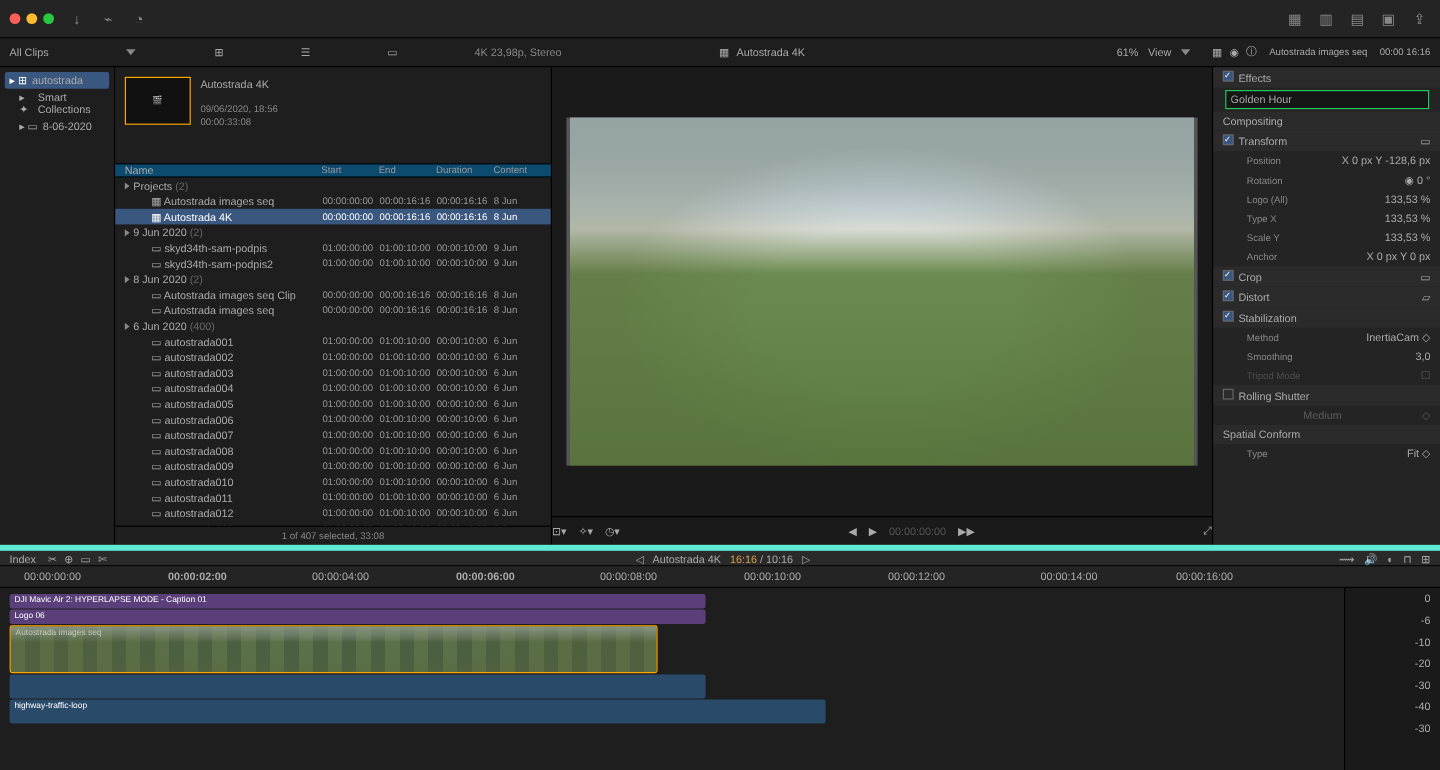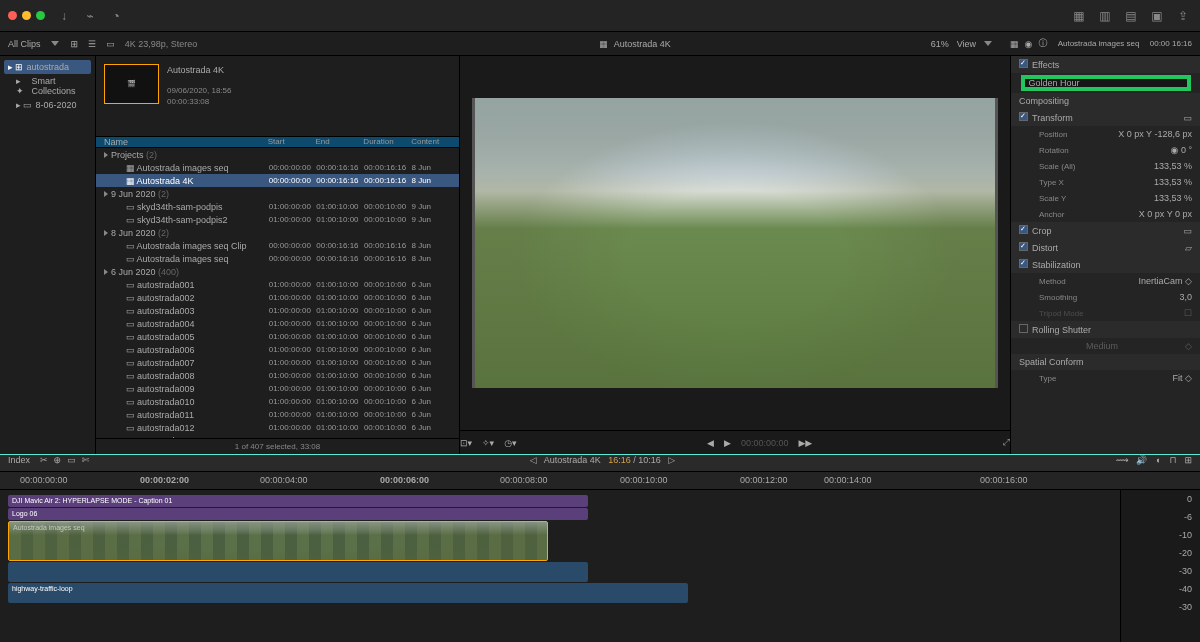--- a/index.html
+++ b/index.html
@@ -5,21 +5,21 @@
 *{margin:0;padding:0;box-sizing:border-box;font-family:-apple-system,"Helvetica Neue",Arial,sans-serif;font-size:9px;color:#aaa;user-select:none}
 body{background:#1a1a1a;width:1200px;height:642px;overflow:hidden;display:flex;flex-direction:column}
 .toolbar{height:32px;background:#242424;display:flex;align-items:center;padding:0 8px;border-bottom:1px solid #000}
 .traffic{display:flex;gap:5px;margin-right:10px}
 .dot{width:9px;height:9px;border-radius:50%}
 .r{background:#ff5f57}.y{background:#febc2e}.g{background:#28c840}
 .tb-icons{display:flex;gap:8px;align-items:center}
 .tb-ico{width:18px;height:18px;display:flex;align-items:center;justify-content:center;color:#888;font-size:12px}
 .tb-spacer{flex:1}
 .viewer-bar{height:24px;background:#1e1e1e;display:flex;align-items:center;padding:0 8px;font-size:9px;border-bottom:1px solid #000}
-.vb-left{width:460px;display:flex;justify-content:flex-start;align-items:center;gap:10px}
+.vb-left{width:460px;display:flex;justify-content:space-between;align-items:center;gap:10px}
 .vb-center{flex:1;display:flex;justify-content:center;align-items:center;gap:6px}
 .vb-right{width:200px;display:flex;justify-content:flex-end;align-items:center;gap:8px;padding-right:8px}
 .vb-insp{width:190px;display:flex;align-items:center;gap:6px;padding-left:8px}
 .main{flex:1;display:flex;overflow:hidden}
 .sidebar{width:96px;background:#1e1e1e;border-right:1px solid #000;padding:4px}
 .sb-item{padding:2px 4px;font-size:9px;display:flex;align-items:center;gap:4px}
 .sb-item.sel{background:#3a5780;color:#fff;border-radius:2px}
 .browser{width:364px;background:#1e1e1e;display:flex;flex-direction:column;border-right:1px solid #000}
 .thumb-area{height:80px;padding:8px;display:flex;gap:8px;align-items:flex-start}
 .thumb{width:55px;height:40px;background:#111;border:1px solid #ffa500;display:flex;align-items:center;justify-content:center;font-size:7px;color:#555}
@@ -34,27 +34,27 @@
 .c-col{width:52px;text-align:left;font-size:8px;color:#999}
 .status-bar{height:16px;text-align:center;font-size:8px;line-height:16px;color:#888;border-top:1px solid #000}
 .viewer{flex:1;background:#1a1a1a;display:flex;flex-direction:column}
 .viewer-canvas{flex:1;display:flex;align-items:center;justify-content:center;padding:12px}
 .video{width:100%;max-width:540px;height:290px;background:linear-gradient(to bottom,#8ba4b8 0%,#c8d4dc 25%,#d8dcd4 32%,#6b8a4f 45%,#5a7a3f 100%);position:relative;border-left:3px solid #555;border-right:3px solid #555}
 .video::before{content:"";position:absolute;inset:0;background:radial-gradient(ellipse at 50% 55%,transparent 30%,rgba(90,100,60,0.3) 60%),linear-gradient(to bottom,rgba(200,210,220,0.6) 0%,transparent 35%)}
 .viewer-ctrl{height:24px;display:flex;align-items:center;justify-content:center;gap:10px;border-top:1px solid #000}
 .inspector{width:190px;background:#242424;border-left:1px solid #000;display:flex;flex-direction:column;font-size:9px}
 .insp-row{display:flex;align-items:center;padding:3px 8px;justify-content:space-between;min-height:16px}
 .insp-header{background:#2b2b2b;font-weight:500;padding:3px 8px}
-.insp-field{height:16px;background:#161616;border:4px solid #22c55e;padding:2px 4px;font-size:9px;color:#aaa;width:170px;margin:2px auto}
+.insp-field{height:16px;background:#161616;border:1px solid #22c55e;padding:2px 4px;font-size:9px;color:#aaa;width:170px;margin:2px auto}
 .insp-sub{padding-left:20px;font-size:8px;color:#888}
 .chk{width:9px;height:9px;border:1px solid #666;display:inline-block;margin-right:4px;position:relative;background:#3a5780}
 .chk.off{background:transparent}
 .chk::after{content:"✓";position:absolute;font-size:7px;color:#fff;left:0;top:-1px}
 .chk.off::after{content:""}
-.tl-header{height:18px;background:#2a2a2a;display:flex;align-items:flex-start;padding:0 8px;font-size:9px;border-top:1px solid #5eead4;border-bottom:1px solid #000}
+.tl-header{height:18px;background:#2a2a2a;display:flex;align-items:flex-end;padding:0 8px;font-size:9px;border-top:5px solid #5eead4;border-bottom:1px solid #000}
 .timeline{flex:0 0 170px;background:#1e1e1e;display:flex;flex-direction:column}
 .tl-ruler{height:18px;background:#242424;display:flex;font-size:7px;color:#666;position:relative;border-bottom:1px solid #000}
 .tl-ruler span{position:absolute;top:3px}
 .tl-body{flex:1;display:flex}
 .tl-tracks{flex:1;padding:4px 0;position:relative}
 .track{height:12px;margin:1px 8px;border-radius:2px;position:relative;font-size:7px;color:#fff;padding-left:4px;line-height:12px;overflow:hidden}
 .track.purple{background:#5a3f7a;width:580px}
 .track.video{background:linear-gradient(to right,#4a6a3a,#556a48);width:580px;height:40px;border:1px solid #ffa500;background-image:repeating-linear-gradient(90deg,#5a7048 0,#5a7048 12px,#4a6040 12px,#4a6040 24px)}
 .track.blue{background:#2a4a6a;width:580px;height:20px}
 .track.blue2{background:#2a4a6a;width:680px;height:20px}
@@ -319,21 +319,21 @@
       </div>
     <div class="insp-row">
         <span class="insp-sub">Position</span>
         <span><span>X</span> <span>0 px</span> <span>Y</span> <span>-128,6 px</span></span>
       </div>
     <div class="insp-row">
         <span class="insp-sub">Rotation</span>
         <span><span>◉</span> <span>0 °</span></span>
       </div>
     <div class="insp-row">
-        <span class="insp-sub">Scale (All)</span>
+        <span class="insp-sub">Logo (All)</span>
         <span>133,53 %</span>
       </div>
     <div class="insp-row">
         <span class="insp-sub">Type X</span>
         <span>133,53 %</span>
       </div>
     <div class="insp-row">
         <span class="insp-sub">Scale Y</span>
         <span>133,53 %</span>
       </div>
@@ -405,21 +405,21 @@
 
 <div class="timeline">
   <div class="tl-ruler" id="ruler">
       <span style="left: 20px;">00:00:00:00</span>
       <span style="left: 140px; font-weight: bold;">00:00:02:00</span>
       <span style="left: 260px;">00:00:04:00</span>
       <span style="left: 380px; font-weight: bold;">00:00:06:00</span>
       <span style="left: 500px;">00:00:08:00</span>
       <span style="left: 620px;">00:00:10:00</span>
       <span style="left: 740px;">00:00:12:00</span>
-      <span style="left: 824px;">00:00:14:00</span>
+      <span style="left: 867px;">00:00:14:00</span>
       <span style="left: 980px;">00:00:16:00</span>
     </div>
   <div class="tl-body">
     <div class="tl-tracks" id="tracks">
         <div class="track purple">DJI Mavic Air 2: HYPERLAPSE MODE - Caption 01</div>
         <div class="track purple">Logo 06</div>
         <div class="track video">Autostrada images seq</div>
         <div class="track blue"></div>
         <div class="track blue2">highway-traffic-loop</div>
       </div>

